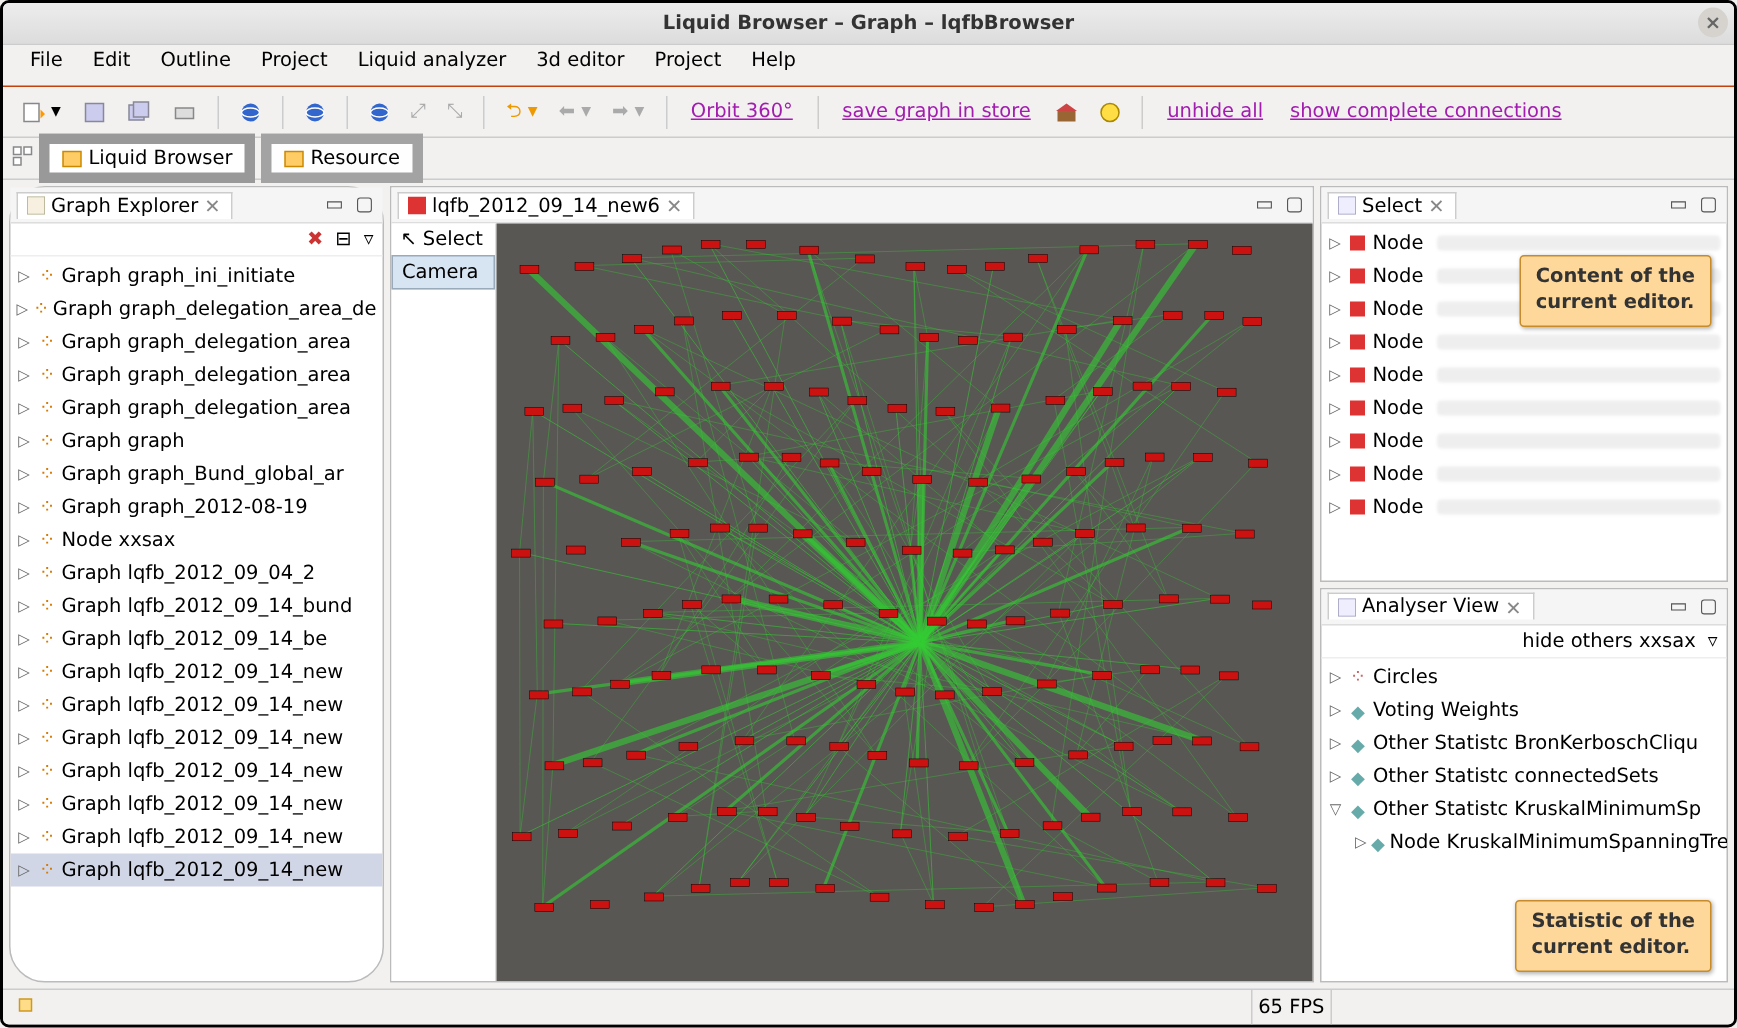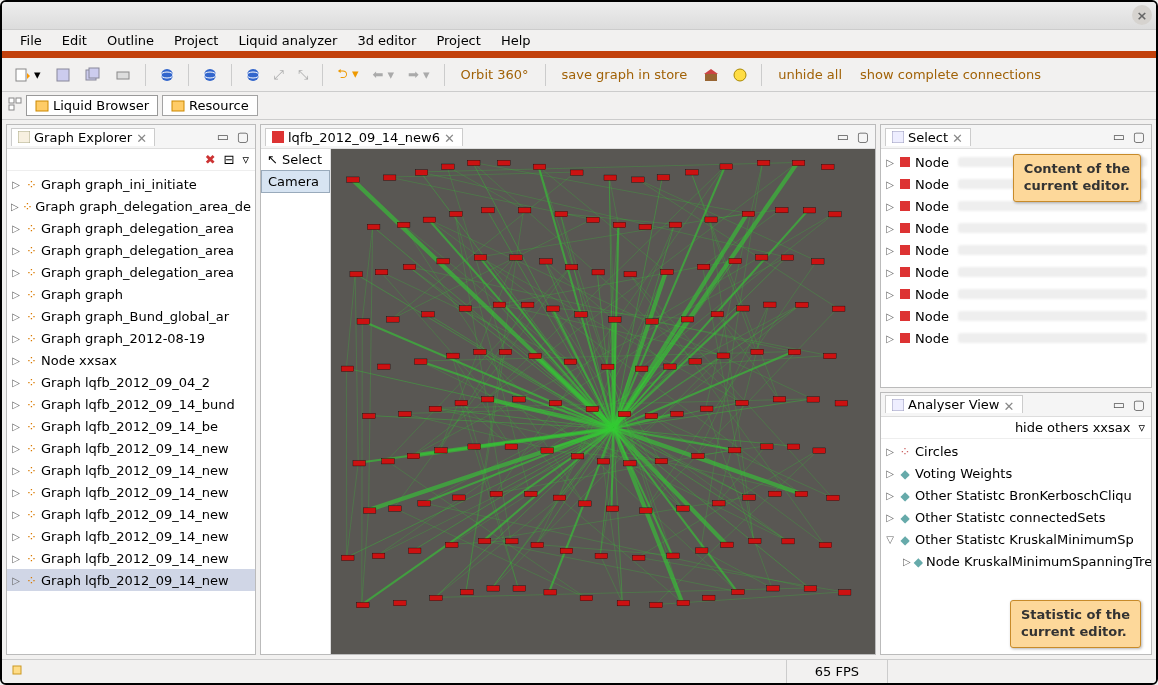--- a/index.html
+++ b/index.html
@@ -1,26 +1,26 @@
 <!DOCTYPE html>
 <html><head>
 <meta charset="utf-8">
 <style>
 * { box-sizing: border-box; margin: 0; padding: 0; font-family: "DejaVu Sans", "Segoe UI", sans-serif; font-size: 13px; }
 body { background: #f2f1f0; width: 1158px; height: 685px; overflow: hidden; display: flex; flex-direction: column; border: 2px solid #000; border-radius: 6px; }
 .titlebar { height: 28px; background: linear-gradient(#ededed,#dcdcdc); display: flex; align-items: center; justify-content: center; position: relative; font-weight: bold; color: #333; border-bottom: 1px solid #ccc; }
 .titlebar .close { position: absolute; right: 4px; top: 3px; width: 20px; height: 20px; border-radius: 10px; background: #d6d3cf; display:flex;align-items:center;justify-content:center;color:#666;font-weight:bold;cursor:pointer;}
-.menubar { height: 28px; background: #f2f1f0; display:flex; align-items:flex-end; padding: 0 10px; gap: 4px; border-bottom:7px solid #c2410c;}
+.menubar { height: 28px; background: #f2f1f0; display:flex; align-items:flex-start; padding: 0 10px; gap: 4px; border-bottom:1px solid #c2410c;}
 .menubar span { padding: 3px 8px; cursor:pointer; }
 .toolbar { height: 34px; background:#f2f1f0; display:flex; align-items:center; padding:0 8px; gap:6px; border-bottom:1px solid #ccc;}
 .toolbar .sep{width:1px;height:22px;background:#ccc;margin:0 4px;}
 .toolbar .btn{display:flex;align-items:center;gap:4px;padding:2px 4px;cursor:pointer;}
-.toolbar .txtbtn{padding:2px 6px;cursor:pointer;color:#a16207;}
+.toolbar .txtbtn{padding:2px 6px;cursor:pointer;color:#a21caf;text-decoration:underline;}
 .perspectivebar{height:28px;display:flex;align-items:center;padding:0 6px;gap:4px;border-bottom:1px solid #ccc;}
-.persp{display:flex;align-items:center;gap:4px;padding:2px 8px;border:1px solid #a3a3a3;background:#fefefe;cursor:pointer;justify-content:flex-end;}
+.persp{display:flex;align-items:center;gap:4px;padding:2px 8px;border:7px solid #a3a3a3;background:#fefefe;cursor:pointer;justify-content:flex-end;}
 .persp.active{background:#fff;border-color:#999;}
 .workarea{flex:1;display:flex;min-height:0;padding:4px;gap:4px;}
 .pane{background:#fff;border:1px solid #bbb;display:flex;flex-direction:column;min-width:0;min-height:0;}
 .pane-header{height:24px;display:flex;align-items:center;padding:0 4px;gap:4px;border-bottom:1px solid #ddd;background:#f5f5f5;}
 .pane-title{display:flex;align-items:center;gap:4px;background:#fff;border:1px solid #ccc;border-bottom:none;padding:1px 6px;}
 .pane-header .spacer{flex:1;}
 .pane-header .iconbtn{width:16px;height:16px;display:flex;align-items:center;justify-content:center;cursor:pointer;color:#555;}
 .pane-toolbar{height:22px;display:flex;align-items:center;justify-content:flex-end;padding:0 6px;gap:8px;border-bottom:1px solid #eee;}
 .tree{flex:1;overflow:auto;padding:2px 0;}
 .tree-item{display:flex;align-items:center;height:22px;padding:0 4px;gap:3px;cursor:pointer;white-space:nowrap;}
@@ -33,29 +33,30 @@
 .gicon.circles{color:#c66;}
 .tree-item.indent1{padding-left:22px;}
 .editor{flex:1;display:flex;}
 .editor-left{width:70px;background:#fff;border-right:1px solid #ddd;}
 .editor-left .tool{padding:3px 6px;cursor:pointer;display:flex;align-items:center;gap:4px;}
 .editor-left .tool.selected{background:#d7e4f2;border:1px solid #9ab;}
 .canvas{flex:1;background:#595753;position:relative;overflow:hidden;}
 .rightcol{width:272px;display:flex;flex-direction:column;gap:4px;}
 .rightcol .pane{flex:1;}
 .statusbar{height:24px;border-top:1px solid #ccc;display:flex;align-items:center;padding:0 8px;background:#f2f1f0;}
-.statusbar .fps{margin-left:auto;padding:0 28px;border-left:1px solid #ccc;border-right:1px solid #ccc;height:100%;display:flex;align-items:center;}
+.statusbar .fps{margin-left:auto;padding:0 4px;border-left:1px solid #ccc;border-right:1px solid #ccc;height:100%;display:flex;align-items:center;}
 .callout{position:absolute;background:#fdd89a;border:1px solid #c88b2a;border-radius:3px;padding:6px 10px;font-weight:bold;color:#333;box-shadow:1px 1px 3px rgba(0,0,0,.3);pointer-events:none;line-height:1.3;}
 .close-x{width:12px;height:12px;color:#888;cursor:pointer;}
 svg.graphviz{position:absolute;inset:0;width:100%;height:100%;}
 </style>
 </head>
 <body>
 
 <div class="titlebar">
+  <span>Liquid Browser – Graph – lqfbBrowser</span>
   <div class="close">×</div>
 </div>
 
 <div class="menubar" id="menubar">
     <span>File</span>
     <span>Edit</span>
     <span>Outline</span>
     <span>Project</span>
     <span>Liquid analyzer</span>
     <span>3d editor</span>
@@ -148,21 +149,21 @@
         <svg width="14" height="12">
           <rect x="1" y="1" width="12" height="10" fill="#fc6" stroke="#c80"></rect>
         </svg>
         <span>Resource</span>
       </div>
     </div>
 </div>
 
 <div class="workarea">
 
-  <div class="pane" style="width:250px;position:relative;">
+  <div class="pane" style="width:250px;position:relative;border-radius:24px;">
     <div class="pane-header">
       <span class="pane-title">
           <svg width="12" height="12">
             <rect width="12" height="12" fill="#f7f0e0" stroke="#aa8"></rect>
           </svg>
           <span>Graph Explorer</span> 
           <span class="close-x">✕</span>
         </span>
       <div class="spacer"></div>
       <span class="iconbtn">▭</span>
@@ -737,21 +738,21 @@
             <span>Node</span>
             <span style="flex:1;height:10px;background:#eee;margin-left:6px;border-radius:3px;filter:blur(1px)"></span>
           </div>
           <div class="tree-item">
             <span class="caret">▷</span>
             <span class="gicon node"></span>
             <span>Node</span>
             <span style="flex:1;height:10px;background:#eee;margin-left:6px;border-radius:3px;filter:blur(1px)"></span>
           </div>
         </div>
-      <div class="callout" style="top:29px;right:10px;white-space:pre;">Content of the
+      <div class="callout" style="top:45px;right:10px;white-space:pre;">Content of the
 current editor.</div>
     </div>
 
     <div class="pane" style="position:relative;">
       <div class="pane-header">
         <span class="pane-title">
             <svg width="12" height="12">
               <rect width="12" height="12" fill="#eef" stroke="#99b"></rect>
             </svg>
             <span>Analyser View</span> 

